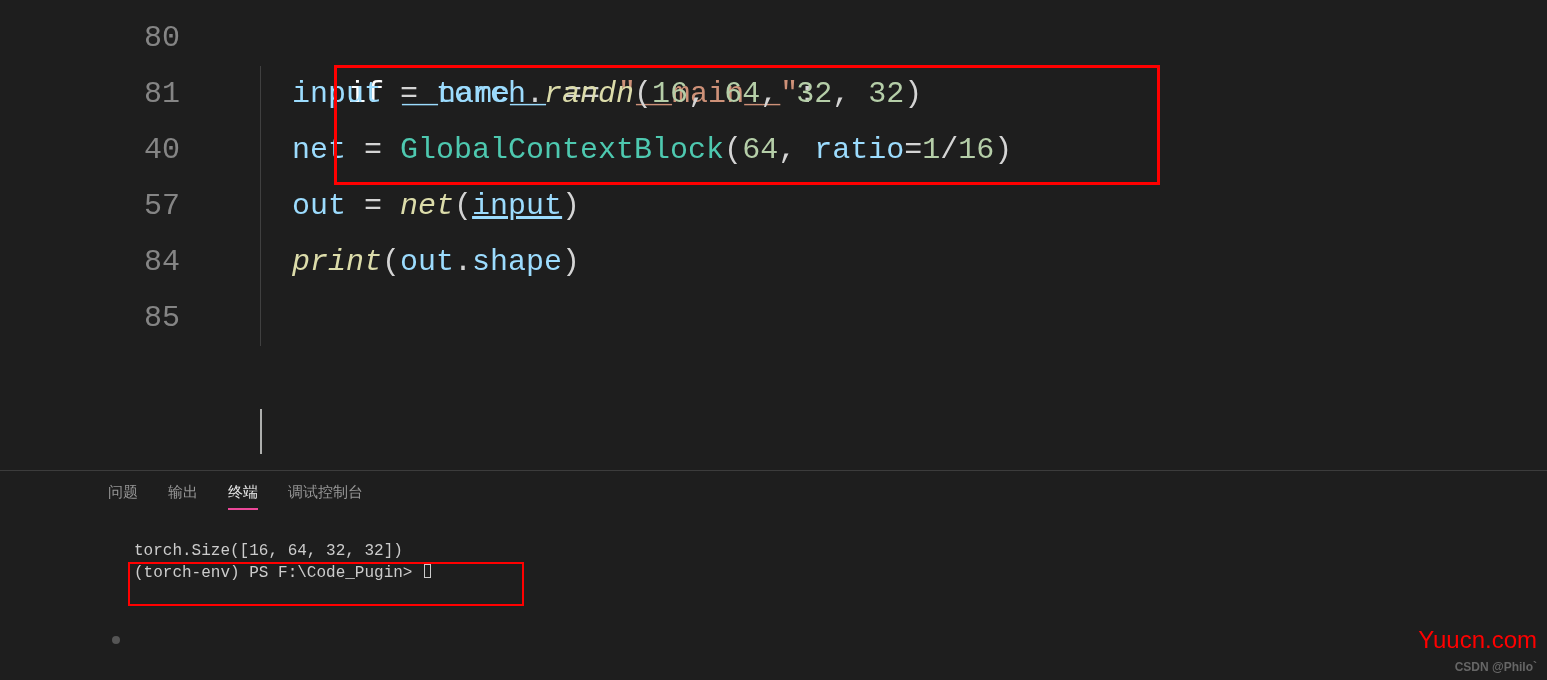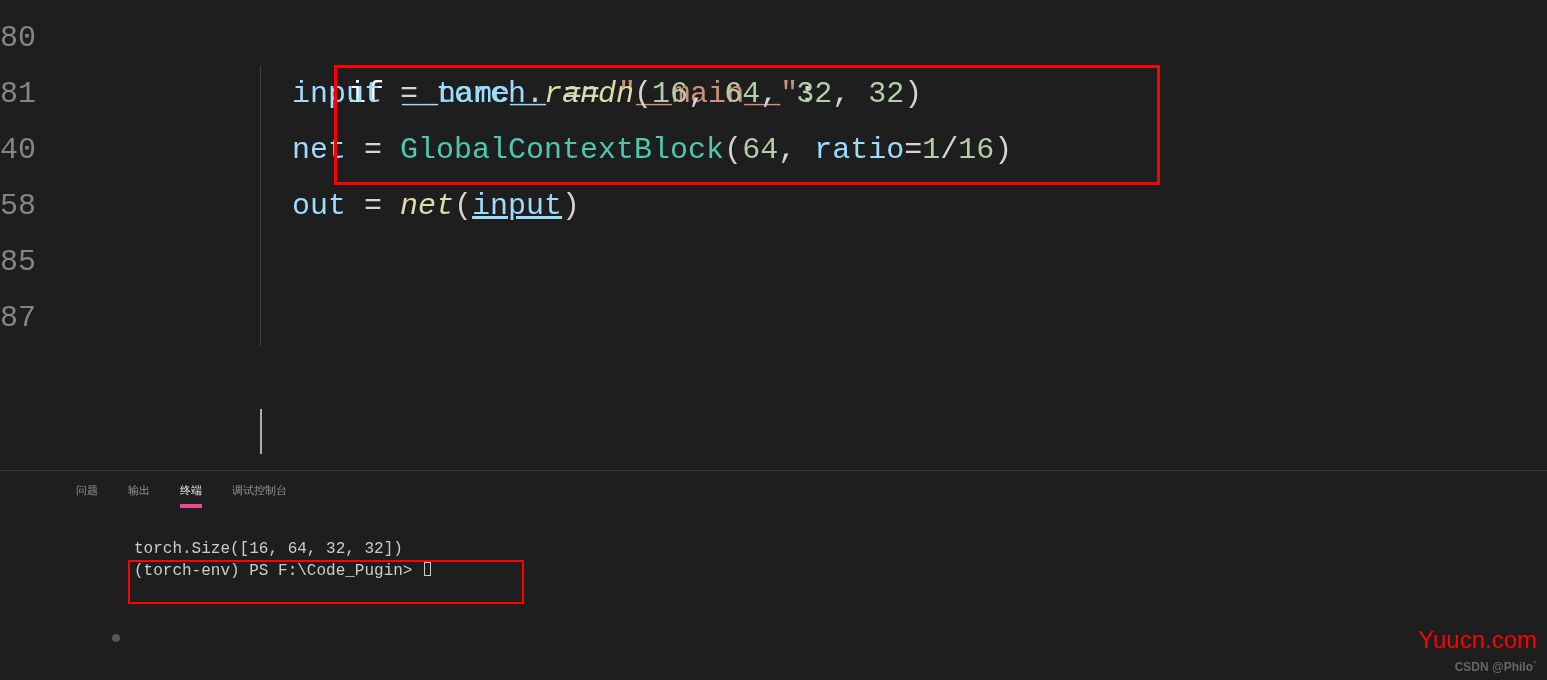--- a/index.html
+++ b/index.html
@@ -18,20 +18,21 @@
   }
   .code-row {
     display: flex;
     align-items: flex-start;
     height: 56px;
     position: relative;
   }
   .gutter {
     width: 220px;
     flex: 0 0 220px;
+    text-align: right;
     padding-right: 40px;
     font-size: 30px;
     line-height: 56px;
     color: #858585;
     user-select: none;
   }
   .code {
     font-size: 30px;
     line-height: 56px;
     white-space: pre;
@@ -77,32 +78,32 @@
 
   .panel {
     height: 210px;
     border-top: 1px solid #3c3c3c;
     background: #1e1e1e;
     position: relative;
   }
   .tab-bar {
     display: flex;
     gap: 30px;
-    padding: 12px 0 0 76px;
-    font-size: 11px;
+    padding: 12px 0 0 108px;
+    font-size: 15px;
     color: #969696;
     font-family: "Microsoft YaHei", Arial, sans-serif;
   }
   .tab-bar .tab {
     padding-bottom: 6px;
     cursor: pointer;
   }
   .tab-bar .tab.active {
     color: #e7e7e7;
-    border-bottom: 4px solid #ec4899;
+    border-bottom: 2px solid #ec4899;
   }
   .terminal {
     position: relative;
     padding: 30px 0 0 134px;
     font-size: 16px;
     line-height: 22px;
     font-family: Consolas, "Courier New", monospace;
   }
   .term-ps1 { color: #cccccc; }
   .term-cmd { color: #ce9178; }
@@ -175,37 +176,37 @@
   </div>
 
   <div class="code-row">
     <div class="indent-guide ig-block"></div>
     <div class="gutter">40</div>
     <div class="code">    <span class="tok-var">net</span><span class="tok-op"> = </span><span class="tok-cls">GlobalContextBlock</span><span class="tok-punc">(</span><span class="tok-num">64</span><span class="tok-punc">, </span><span class="tok-param">ratio</span><span class="tok-op">=</span><span class="tok-num">1</span><span class="tok-op">/</span><span class="tok-num">16</span><span class="tok-punc">)</span></div>
   </div>
 
   <div class="code-row">
     <div class="indent-guide ig-block"></div>
-    <div class="gutter">58</div>
+    <div class="gutter">57</div>
     <div class="code">    <span class="tok-var">out</span><span class="tok-op"> = </span><span class="tok-fn">net</span><span class="tok-punc">(</span><span class="tok-arg">input</span><span class="tok-punc">)</span></div>
   </div>
 
+  <div class="code-row">
+    <div class="indent-guide ig-block"></div>
+    <div class="gutter">84</div>
+    <div class="code">    <span class="tok-fn">print</span><span class="tok-punc">(</span><span class="tok-var">out</span><span class="tok-punc">.</span><span class="tok-attr">shape</span><span class="tok-punc">)</span></div>
+  </div>
 
   <div class="code-row">
     <div class="indent-guide ig-block"></div>
     <div class="gutter">85</div>
     <div class="code"></div>
   </div>
 
 
-  <div class="code-row">
-    <div class="indent-guide ig-block"></div>
-    <div class="gutter">87</div>
-    <div class="code"></div>
-  </div>
 
   <div class="cursor-line"></div>
   <div class="red-box-1"></div>
 </div>
 
 <div class="panel">
   <div class="tab-bar">
     <div class="tab">问题</div>
     <div class="tab">输出</div>
     <div class="tab active">终端</div>

